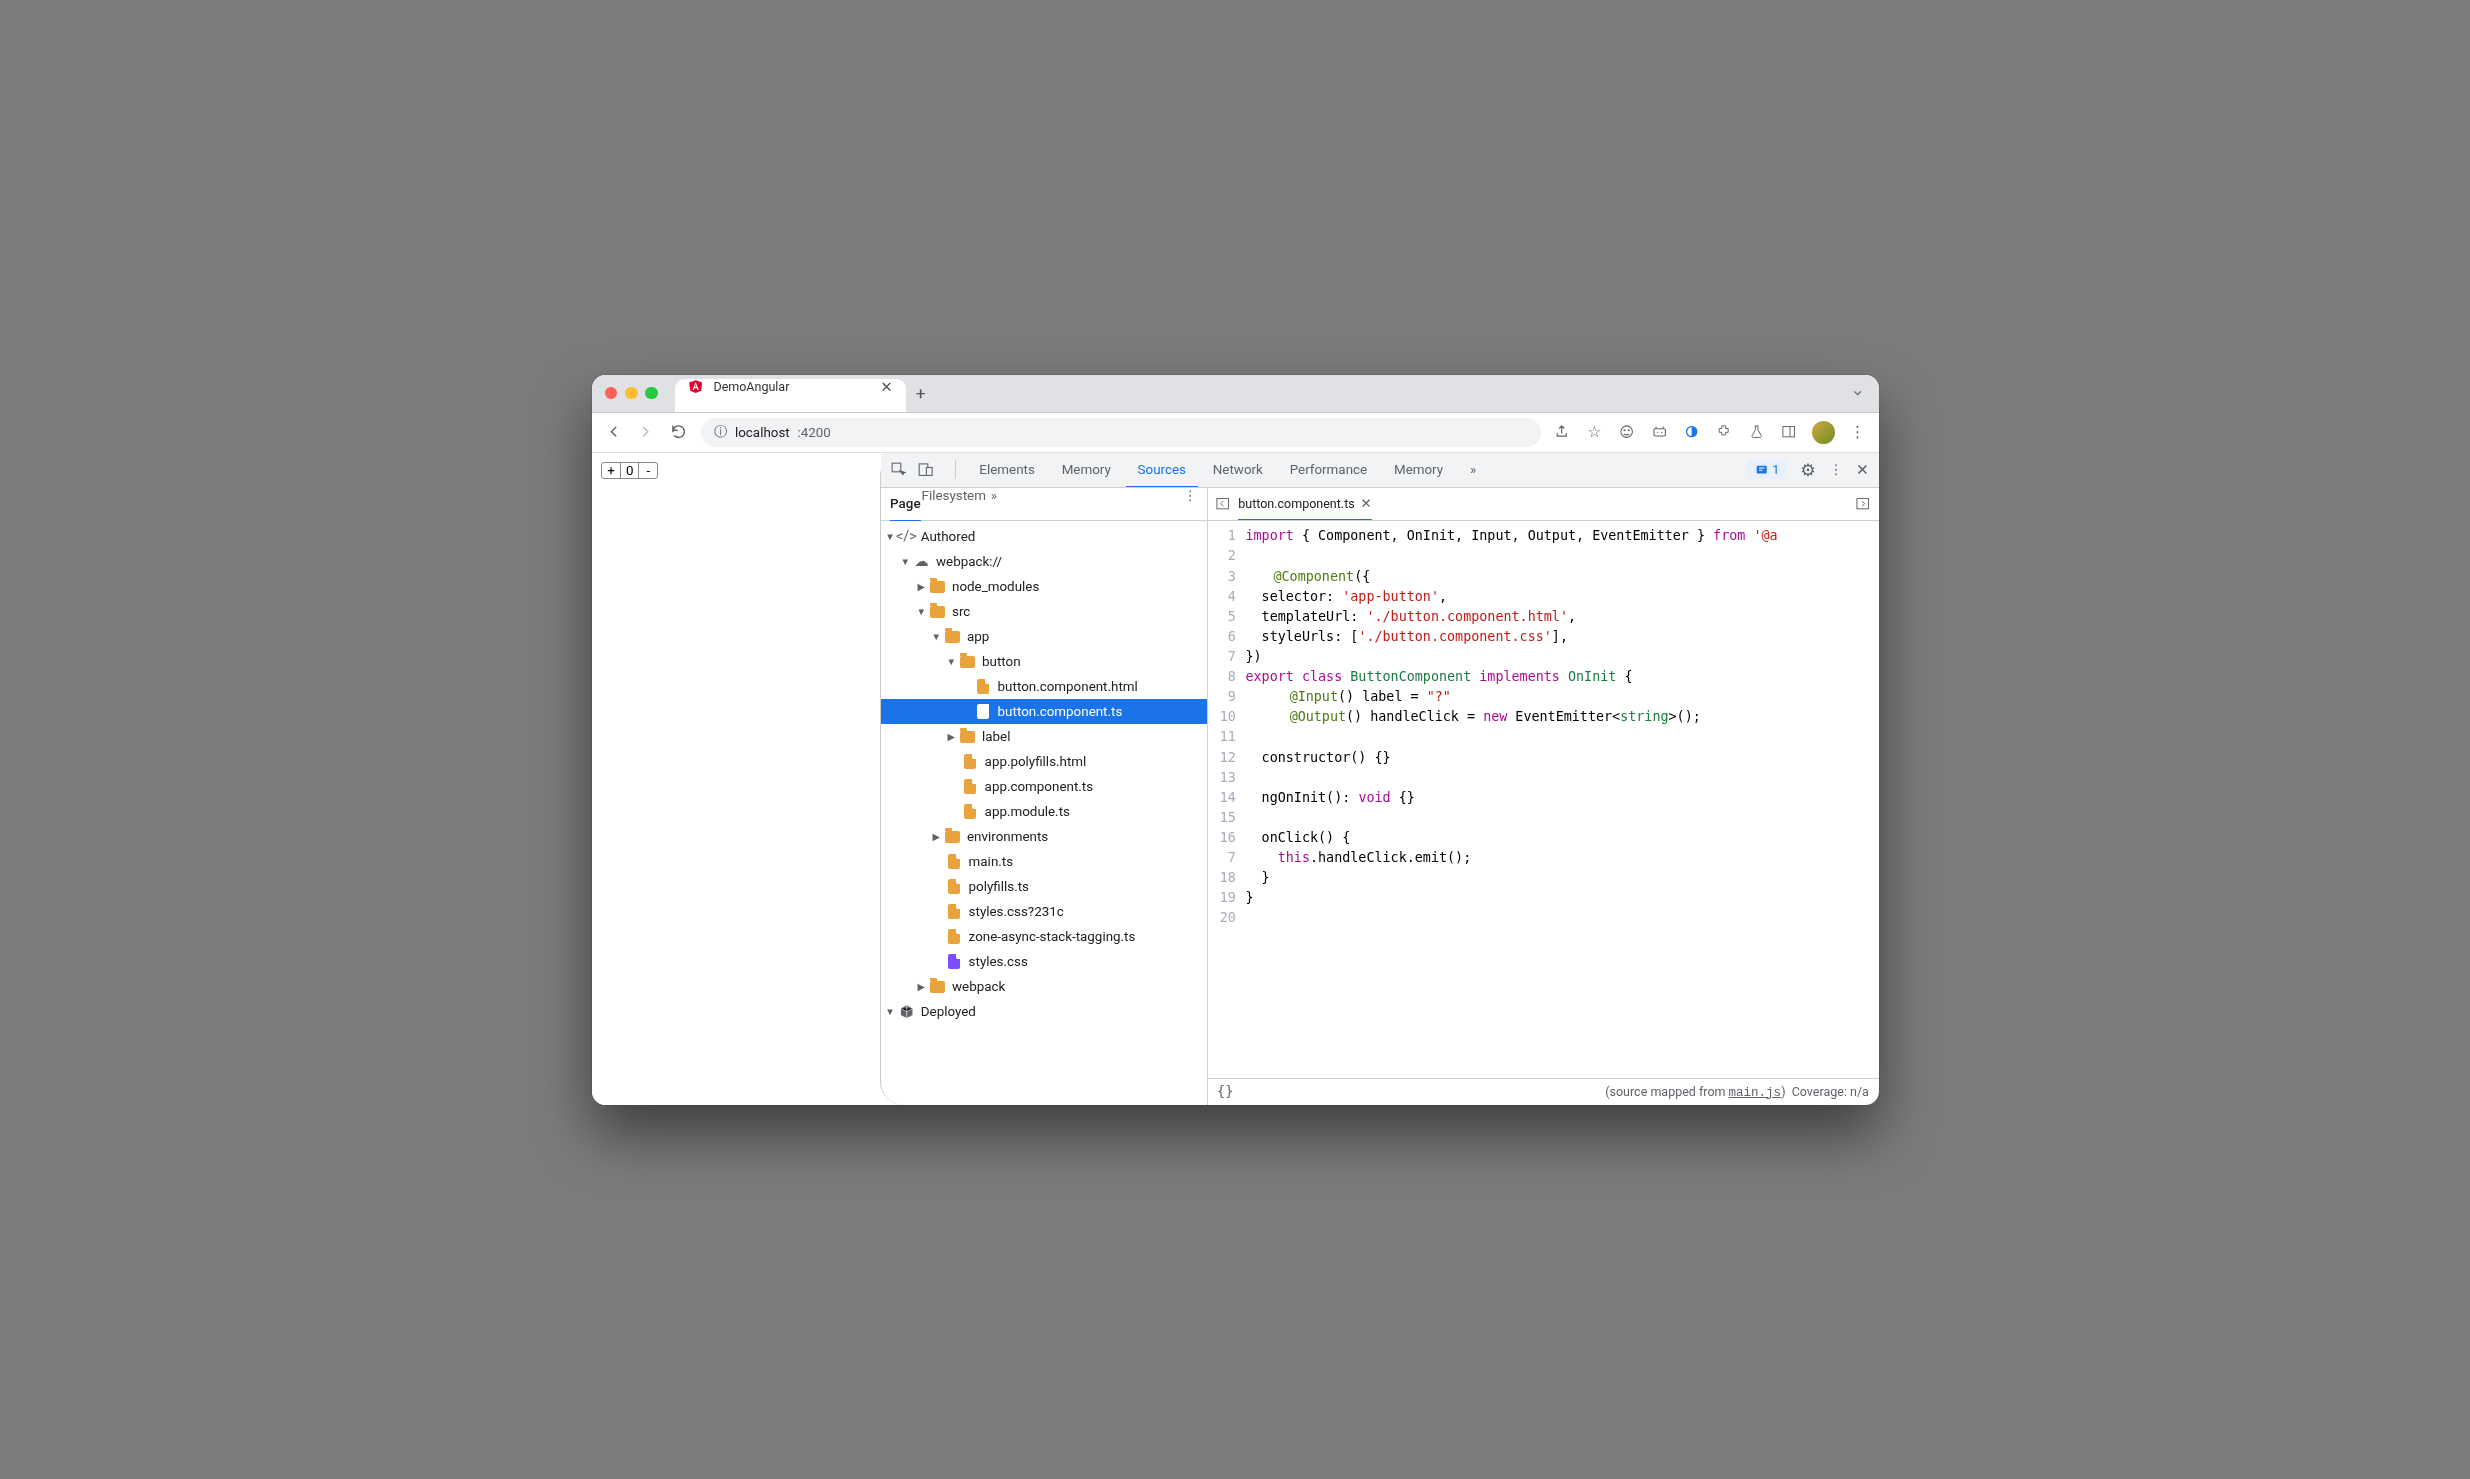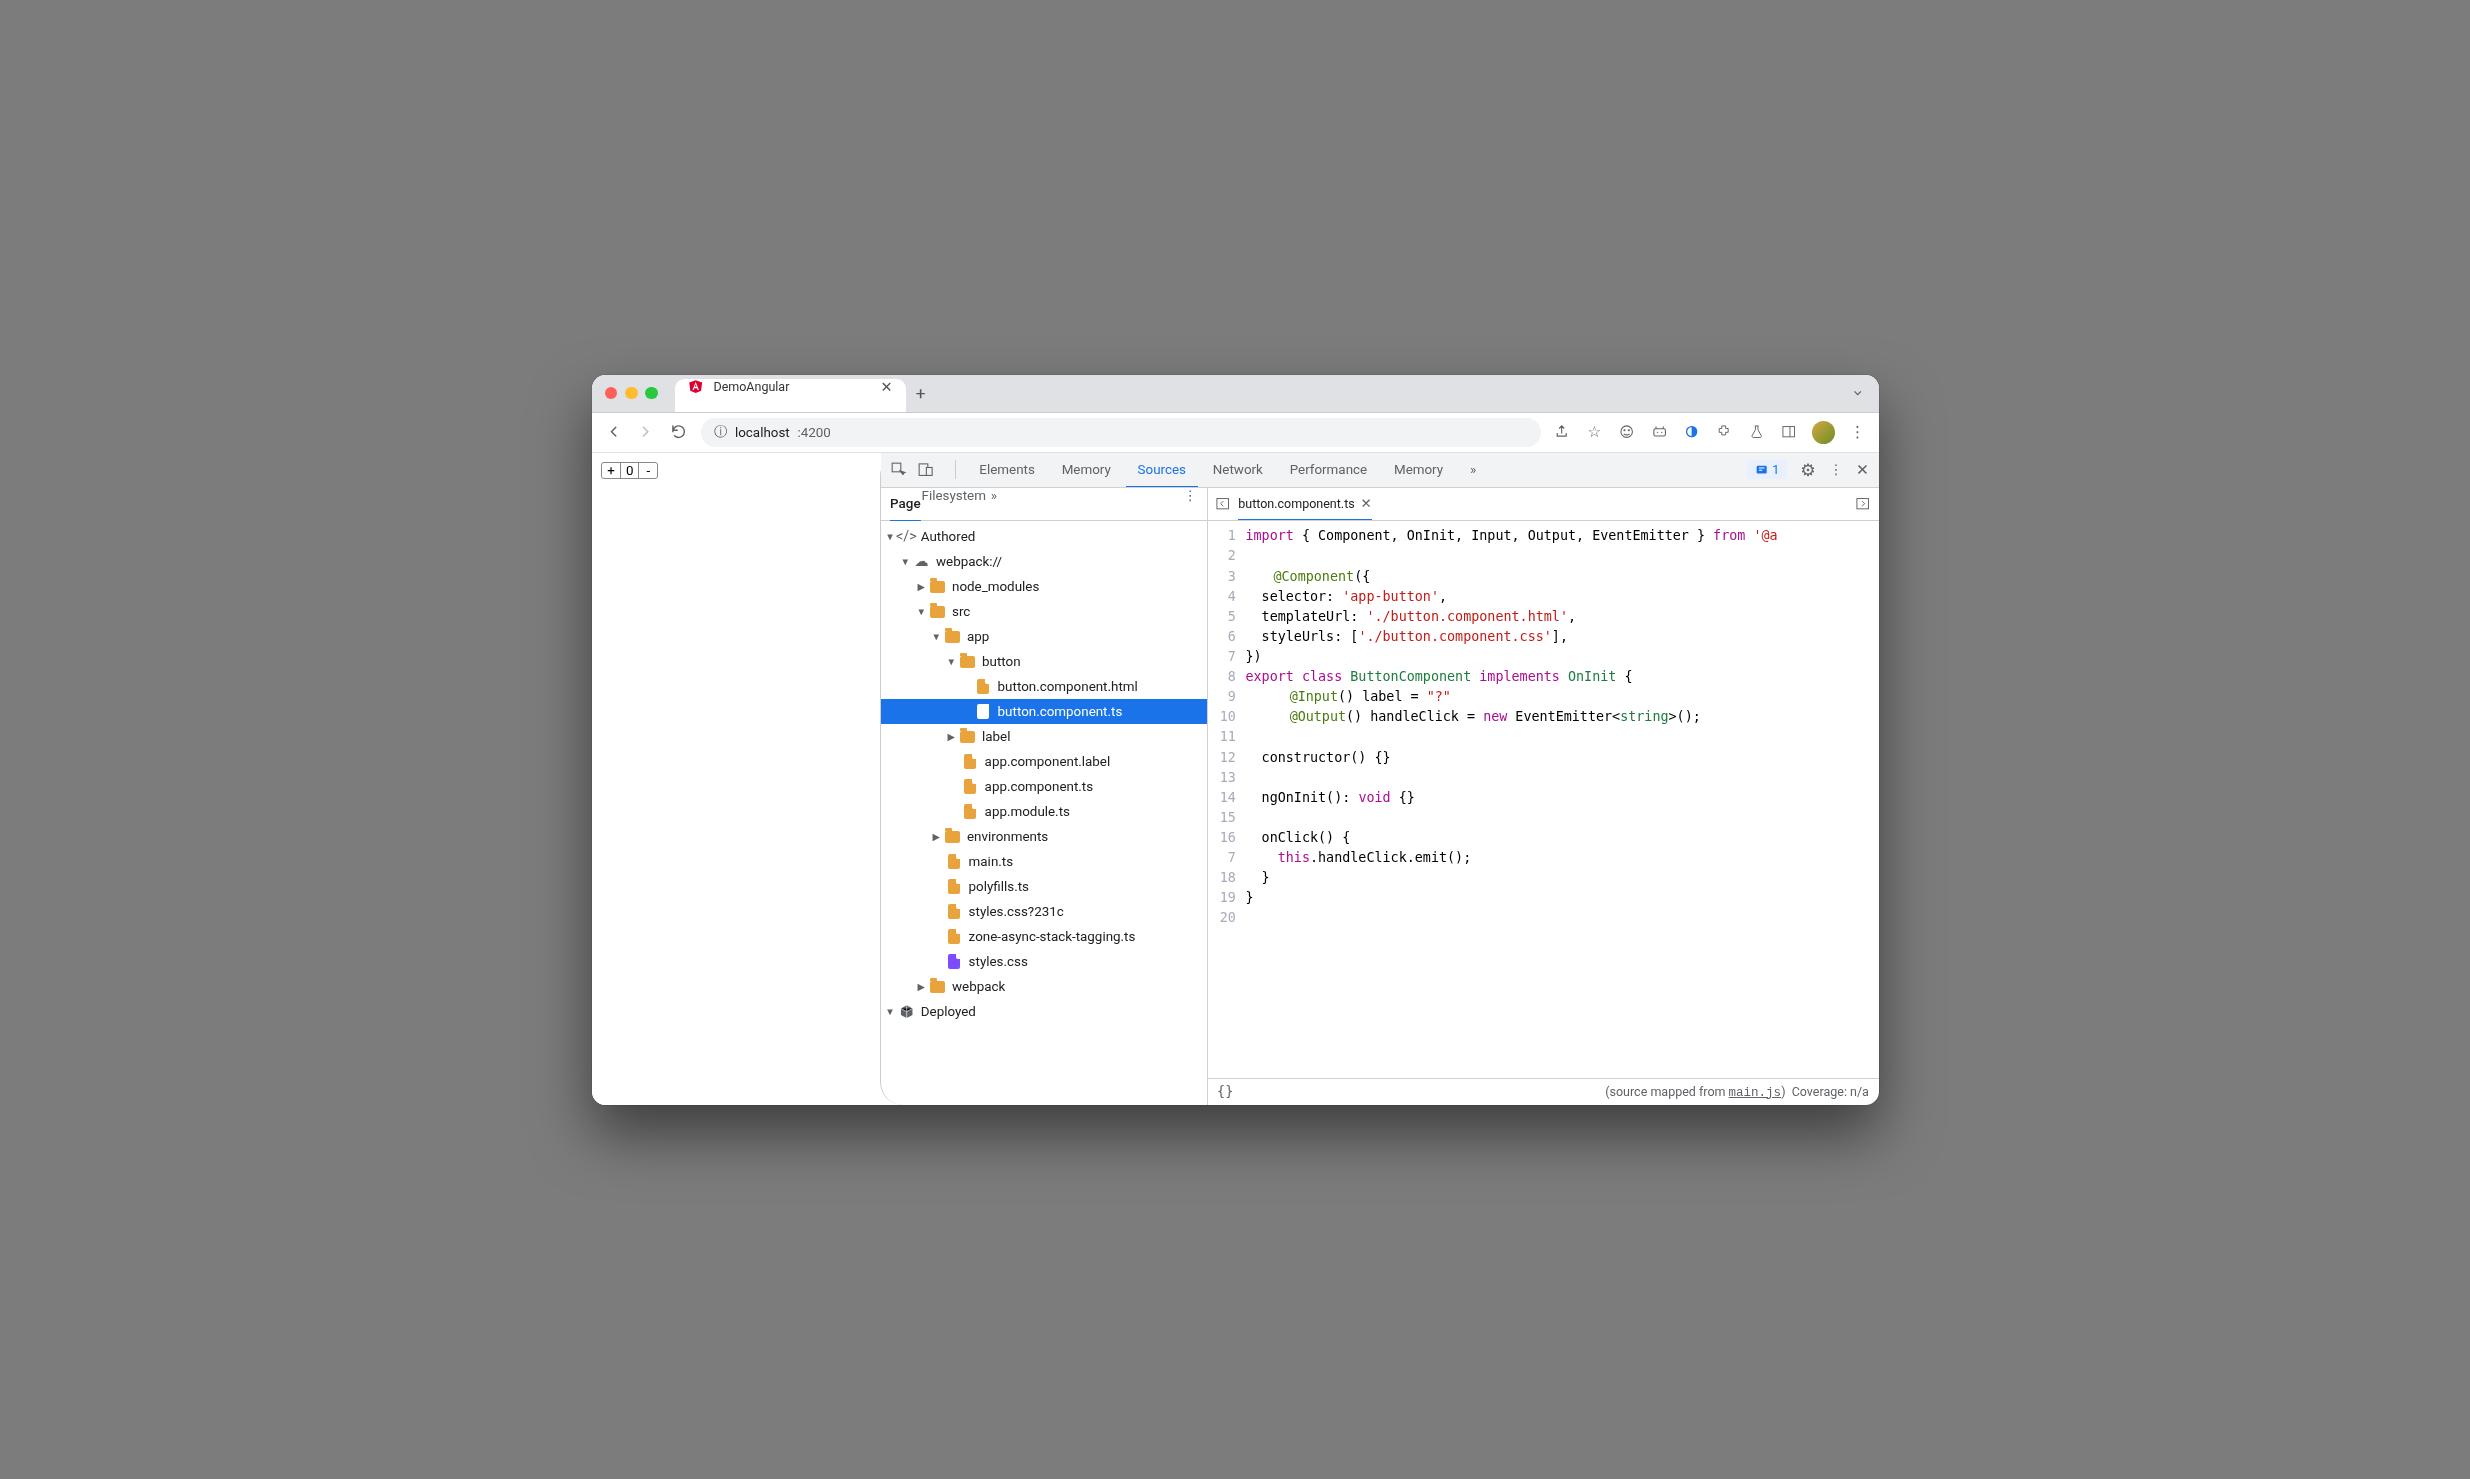--- a/index.html
+++ b/index.html
@@ -332,21 +332,21 @@
                 <span class="arrow">▶</span>
                 <span class="ico">
                   <div class="folder-ico"></div>
                 </span>
                 <span>label</span>
               </div>
             <div class="row" style="padding-left:81px">
                 <span class="ico">
                   <div class="file-ico"></div>
                 </span>
-                <span>app.component.label</span>
+                <span>app.polyfills.html</span>
               </div>
             <div class="row" style="padding-left:81px">
                 <span class="ico">
                   <div class="file-ico"></div>
                 </span>
                 <span>app.component.ts</span>
               </div>
             <div class="row" style="padding-left:81px">
                 <span class="ico">
                   <div class="file-ico"></div>

